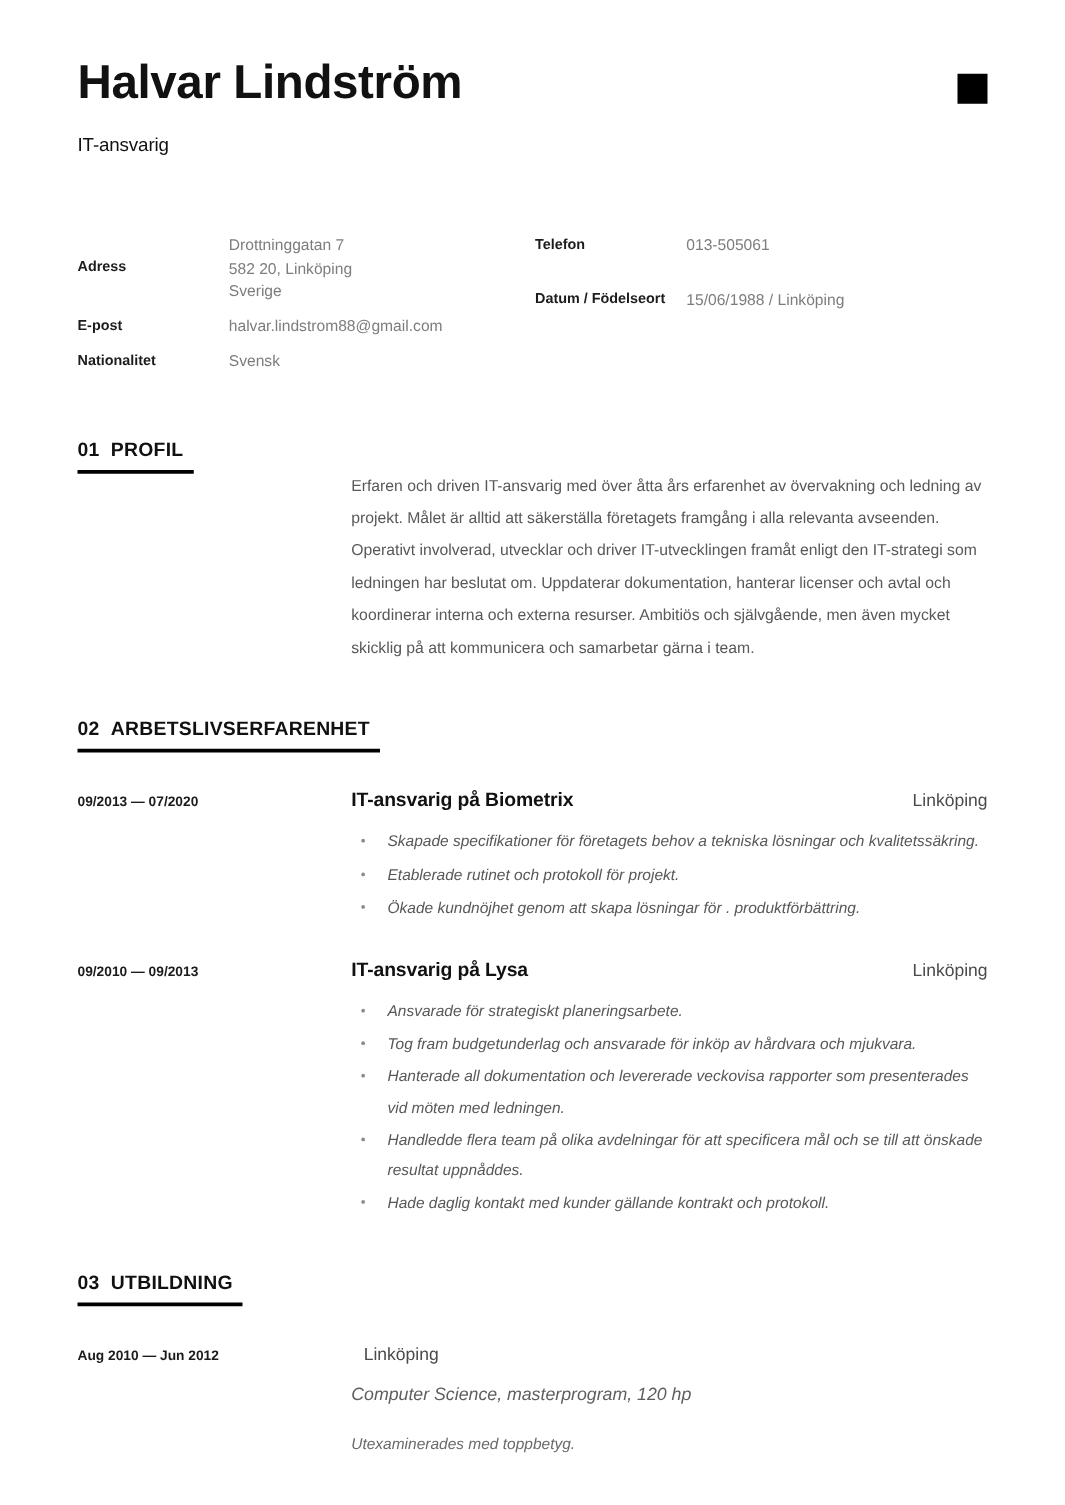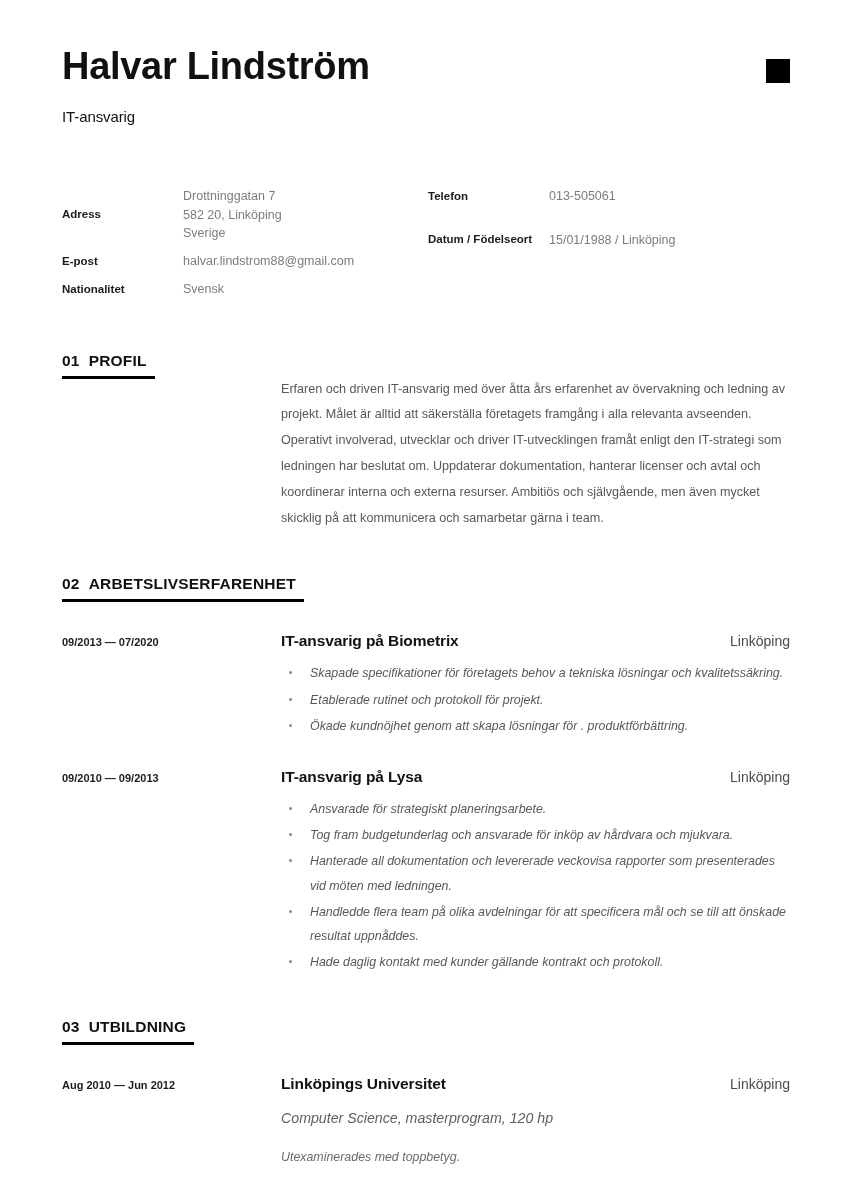--- a/index.html
+++ b/index.html
@@ -252,21 +252,21 @@
       <div class="contact-row">
         <div class="contact-label">Telefon</div>
         <div class="contact-value">
           <span class="line">013-505061</span>
         </div>
       </div>
 
       <div class="contact-row">
         <div class="contact-label">Datum / Födelseort</div>
         <div class="contact-value">
-          <span class="line">15/01/1988 / Linköping</span>
+          <span class="line">15/06/1988 / Linköping</span>
         </div>
       </div>
 
     </div>
   </div>
 
   <div class="section">
     <div class="section-head-wrap">
       <div class="section-heading">
         <span class="num">01</span><span>PROFIL</span>
@@ -331,23 +331,20 @@
     <div class="section-head-wrap">
       <div class="section-heading">
         <span class="num">03</span><span>UTBILDNING</span>
       </div>
       <div class="section-rule"></div>
     </div>
 
     <div class="entry">
       <div class="entry-head">
         <div class="entry-dates">Aug 2010 — Jun 2012</div>
-        <div class="entry-main">
-          <div class="entry-title">Linköpings Universitet</div>
-        </div>
         <div class="entry-location">Linköping</div>
       </div>
       <div class="entry-body">
         <div class="edu-degree">Computer Science, masterprogram, 120 hp</div>
         <div class="edu-note">Utexaminerades med toppbetyg.</div>
       </div>
     </div>
   </div>
 
 </div>

